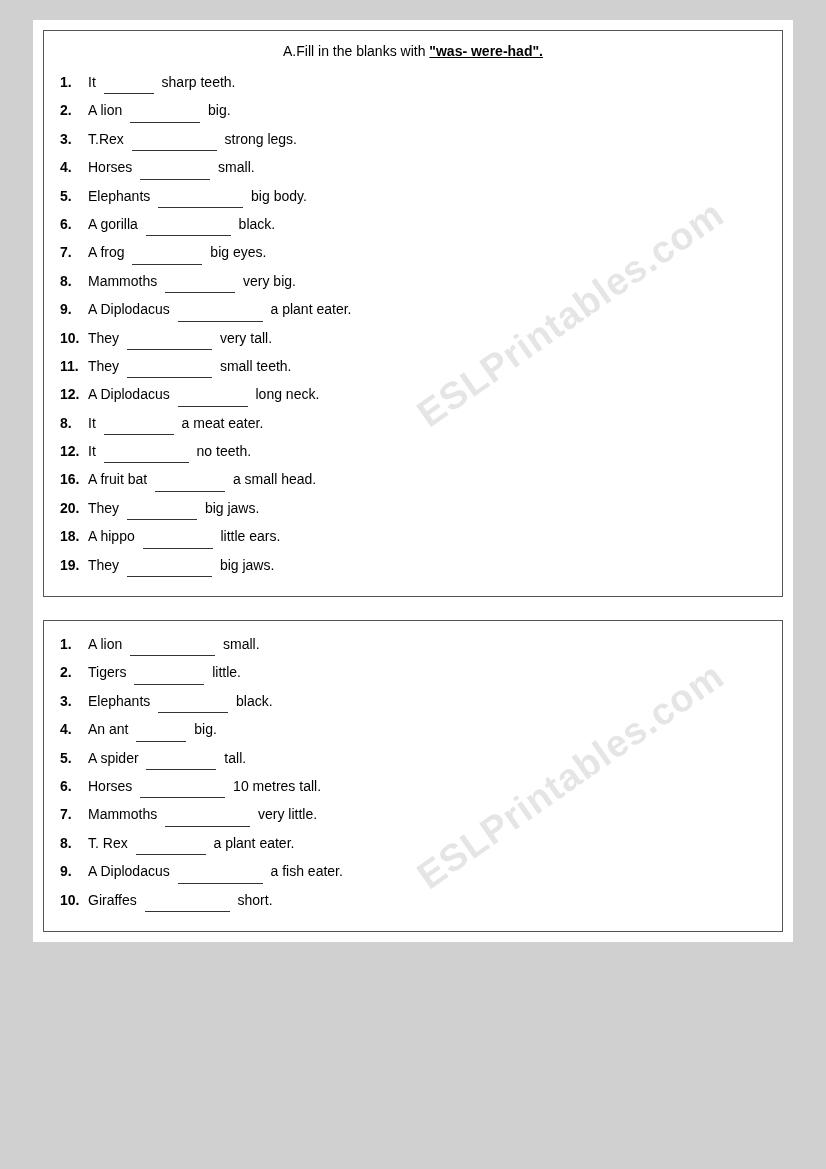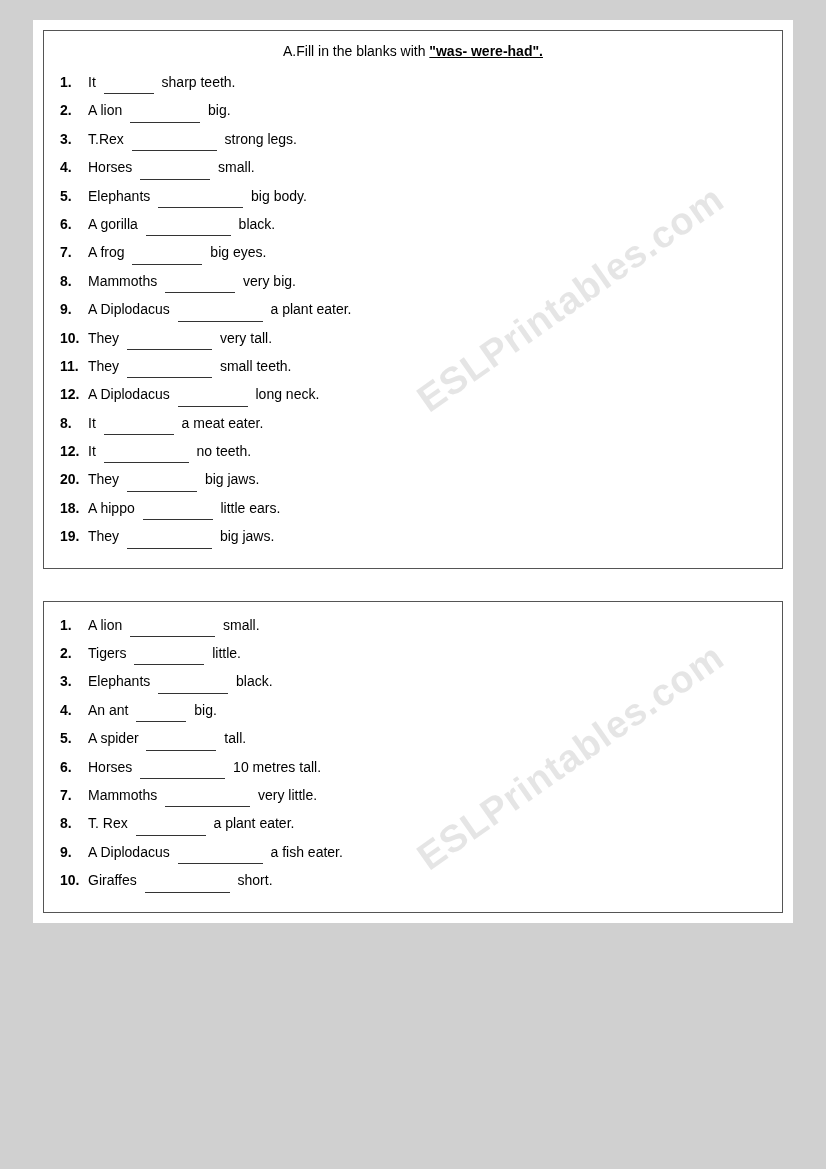--- a/index.html
+++ b/index.html
@@ -16,21 +16,21 @@
       align-items: center;
       padding: 20px;
       min-height: 1169px;
     }
     .page {
       background: #fff;
       width: 760px;
       padding: 10px;
       display: flex;
       flex-direction: column;
-      gap: 32px;
+      gap: 23px;
     }
     .section {
       border: 1px solid #555;
       padding: 12px 16px 14px 16px;
       position: relative;
     }
     .section-title {
       text-align: center;
       font-size: 14px;
       margin-bottom: 12px;
@@ -139,20 +139,24 @@
         </li>
         <li>
           <span class="item-num">8.</span>
           <span class="item-text">It <span class="blank blank-medium">&nbsp;</span> a meat eater.</span>
         </li>
         <li>
           <span class="item-num">12.</span>
           <span class="item-text">It <span class="blank blank-long">&nbsp;</span> no teeth.</span>
         </li>
         <li>
+          <span class="item-num">16.</span>
+          <span class="item-text">A fruit bat <span class="blank blank-medium">&nbsp;</span> a small head.</span>
+        </li>
+        <li>
           <span class="item-num">20.</span>
           <span class="item-text">They <span class="blank blank-medium">&nbsp;</span> big jaws.</span>
         </li>
         <li>
           <span class="item-num">18.</span>
           <span class="item-text">A hippo <span class="blank blank-medium">&nbsp;</span> little ears.</span>
         </li>
         <li>
           <span class="item-num">19.</span>
           <span class="item-text">They <span class="blank blank-long">&nbsp;</span> big jaws.</span>

